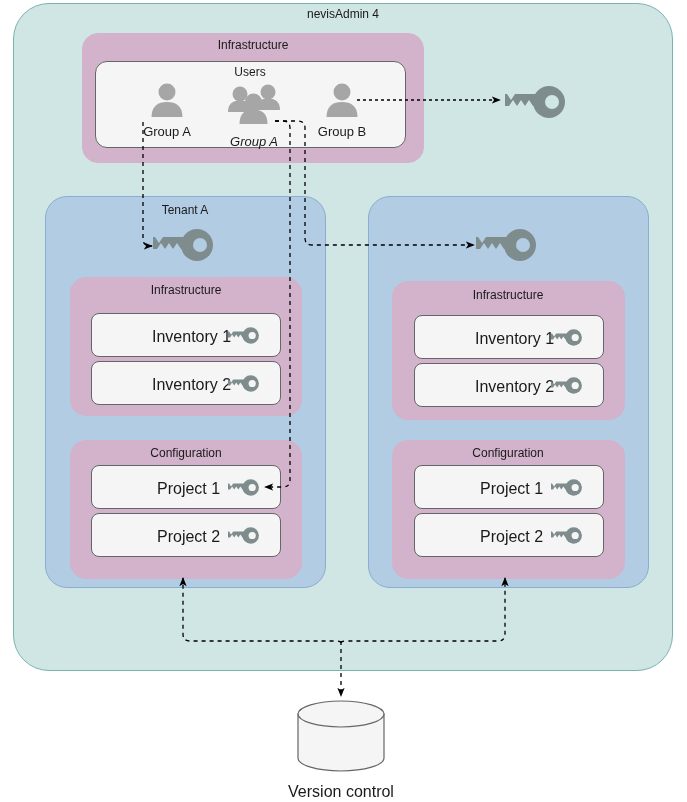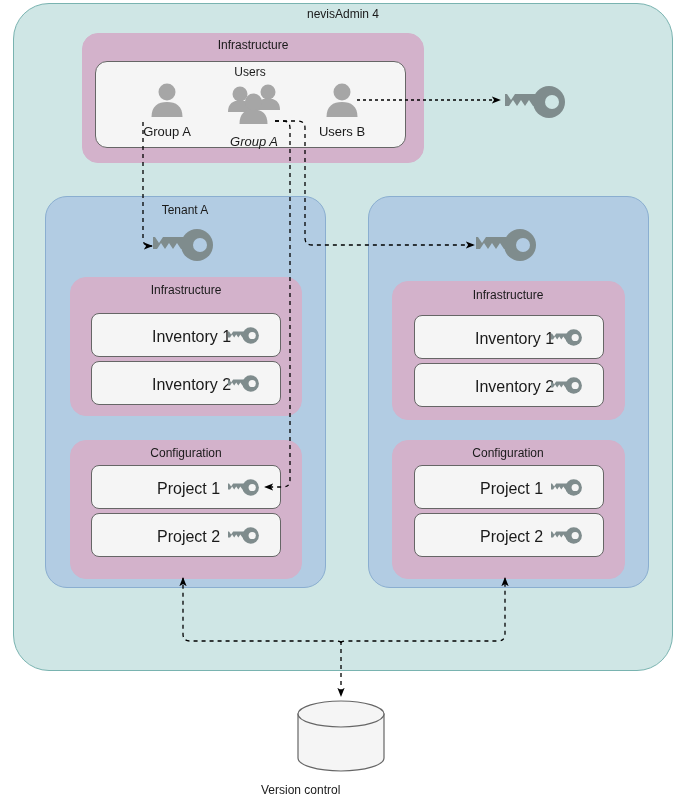--- a/index.html
+++ b/index.html
@@ -69,23 +69,24 @@
   }
   .person-label {
     position: absolute;
     font-size: 13px;
     color: #1a1a1a;
     white-space: nowrap;
     text-align: center;
   }
   .vc-label {
     position: absolute;
-    font-size: 12px;
+    font-size: 16px;
     color: #1a1a1a;
     width: 160px;
+    text-align: center;
   }
   svg.overlay {
     position: absolute;
     left: 0; top: 0;
     width: 687px;
     height: 802px;
     pointer-events: none;
   }
   .icon-key {
     position: absolute;
@@ -123,21 +124,21 @@
     <path d="M28 28 C28 19.5 33 16.5 40 16.5 C47 16.5 52 19.5 52 28 Z" fill="#a6a6a6"></path>
     <circle cx="25.5" cy="20" r="8.5" fill="#a6a6a6"></circle>
     <path d="M11.5 42 C11.5 31.5 17 27.5 25.5 27.5 C34 27.5 39.5 31.5 39.5 42 Z" fill="#a6a6a6"></path>
   </svg>
   <div class="person-label" style="left:212px; top:134px; width:84px;font-style:italic;">Group A</div>
 
   <svg class="icon-person" style="left:323px; top:83px;" width="38" height="34" viewBox="0 0 38 34">
     <circle cx="19" cy="9" r="8.5" fill="#a6a6a6"></circle>
     <path d="M3.5 34 C3.5 23 10 19 19 19 C28 19 34.5 23 34.5 34 Z" fill="#a6a6a6"></path>
   </svg>
-  <div class="person-label" style="left:300px; top:124px; width:84px;">Users B</div>
+  <div class="person-label" style="left:300px; top:124px; width:84px;">Group B</div>
 
   <svg class="icon-key" style="left:505px; top:84px;" width="66" height="36" viewBox="0 0 66 36">
     <path d="M44 2 A16 16 0 1 0 44 34 A16 16 0 1 0 44 2 Z" fill="#7f8c8d"></path>
     <circle cx="47" cy="18" r="7" fill="#cfe6e5"></circle>
     <path d="M38 10 L10 10 L6 16 L2 10 L0 10 L0 22 L4 22 L8 16 L12 22 L16 16 L20 22 L24 16 L28 22 L38 22 Z" fill="#7f8c8d"></path>
   </svg>
 
   <div class="box blue" style="left:45px; top:196px; width:281px; height:392px;"></div>
   <div class="title" style="left:85px; top:203px; width:200px;text-align:center;">Tenant A</div>
 

